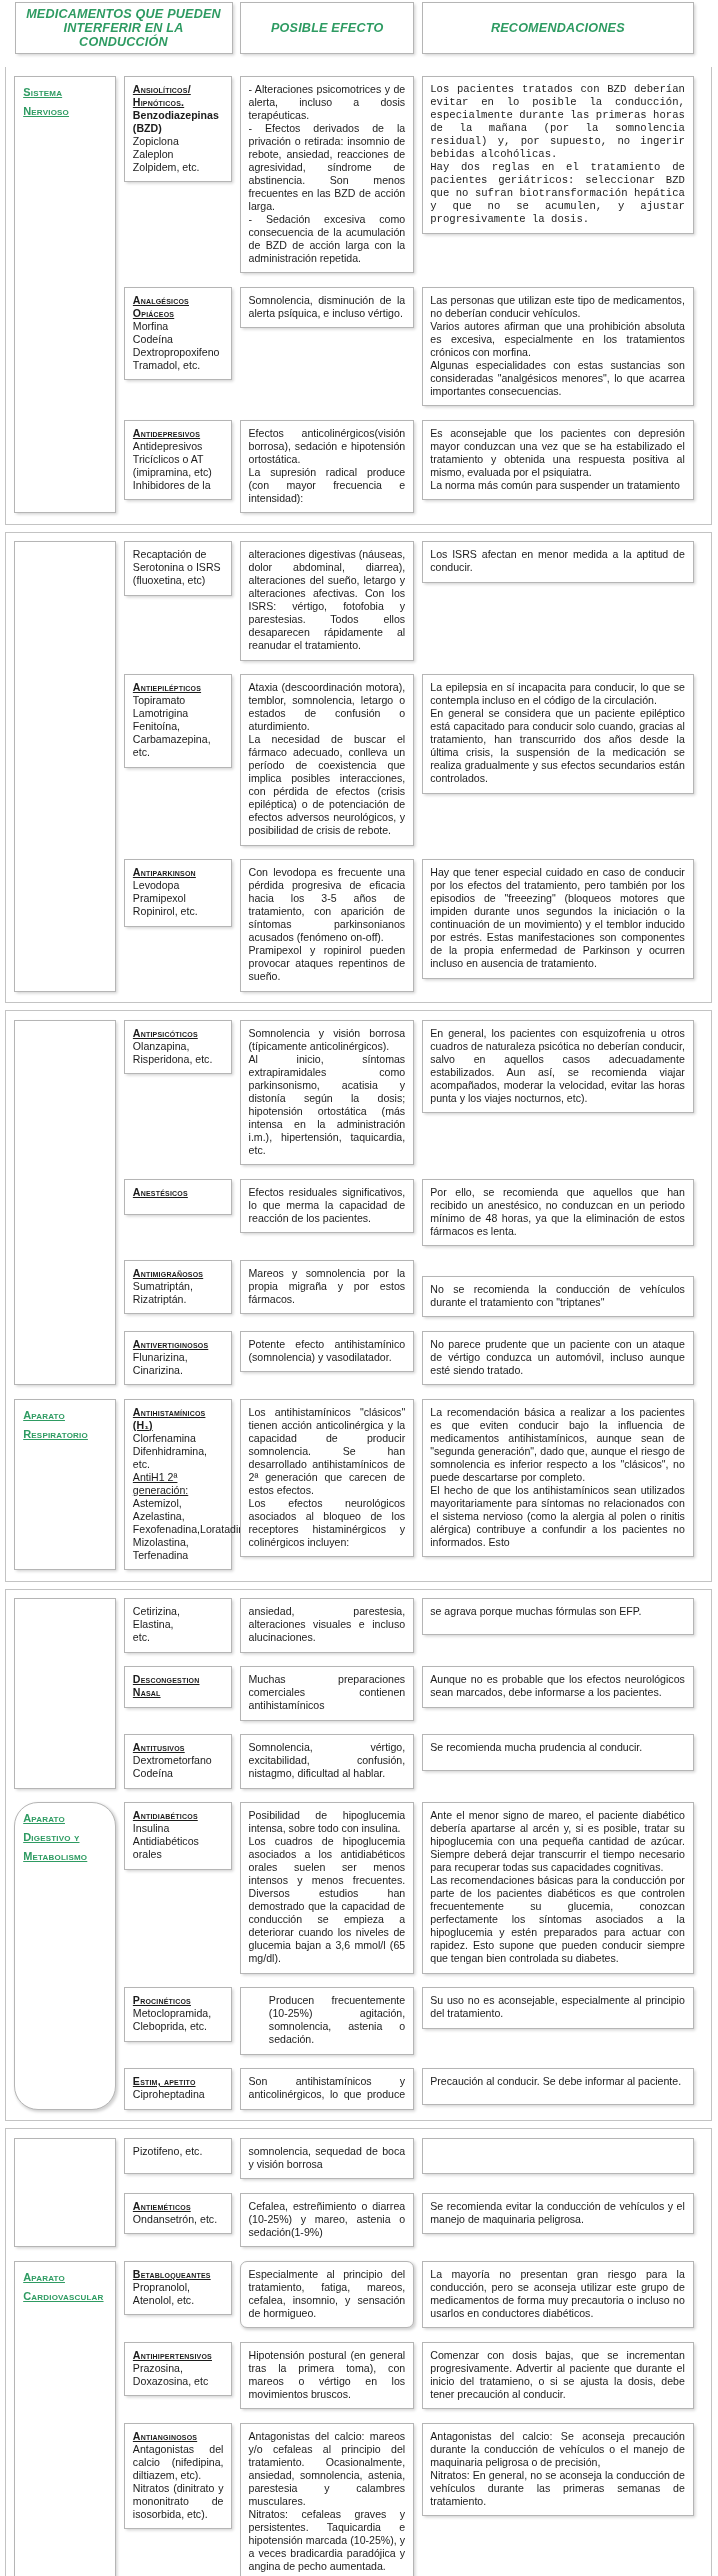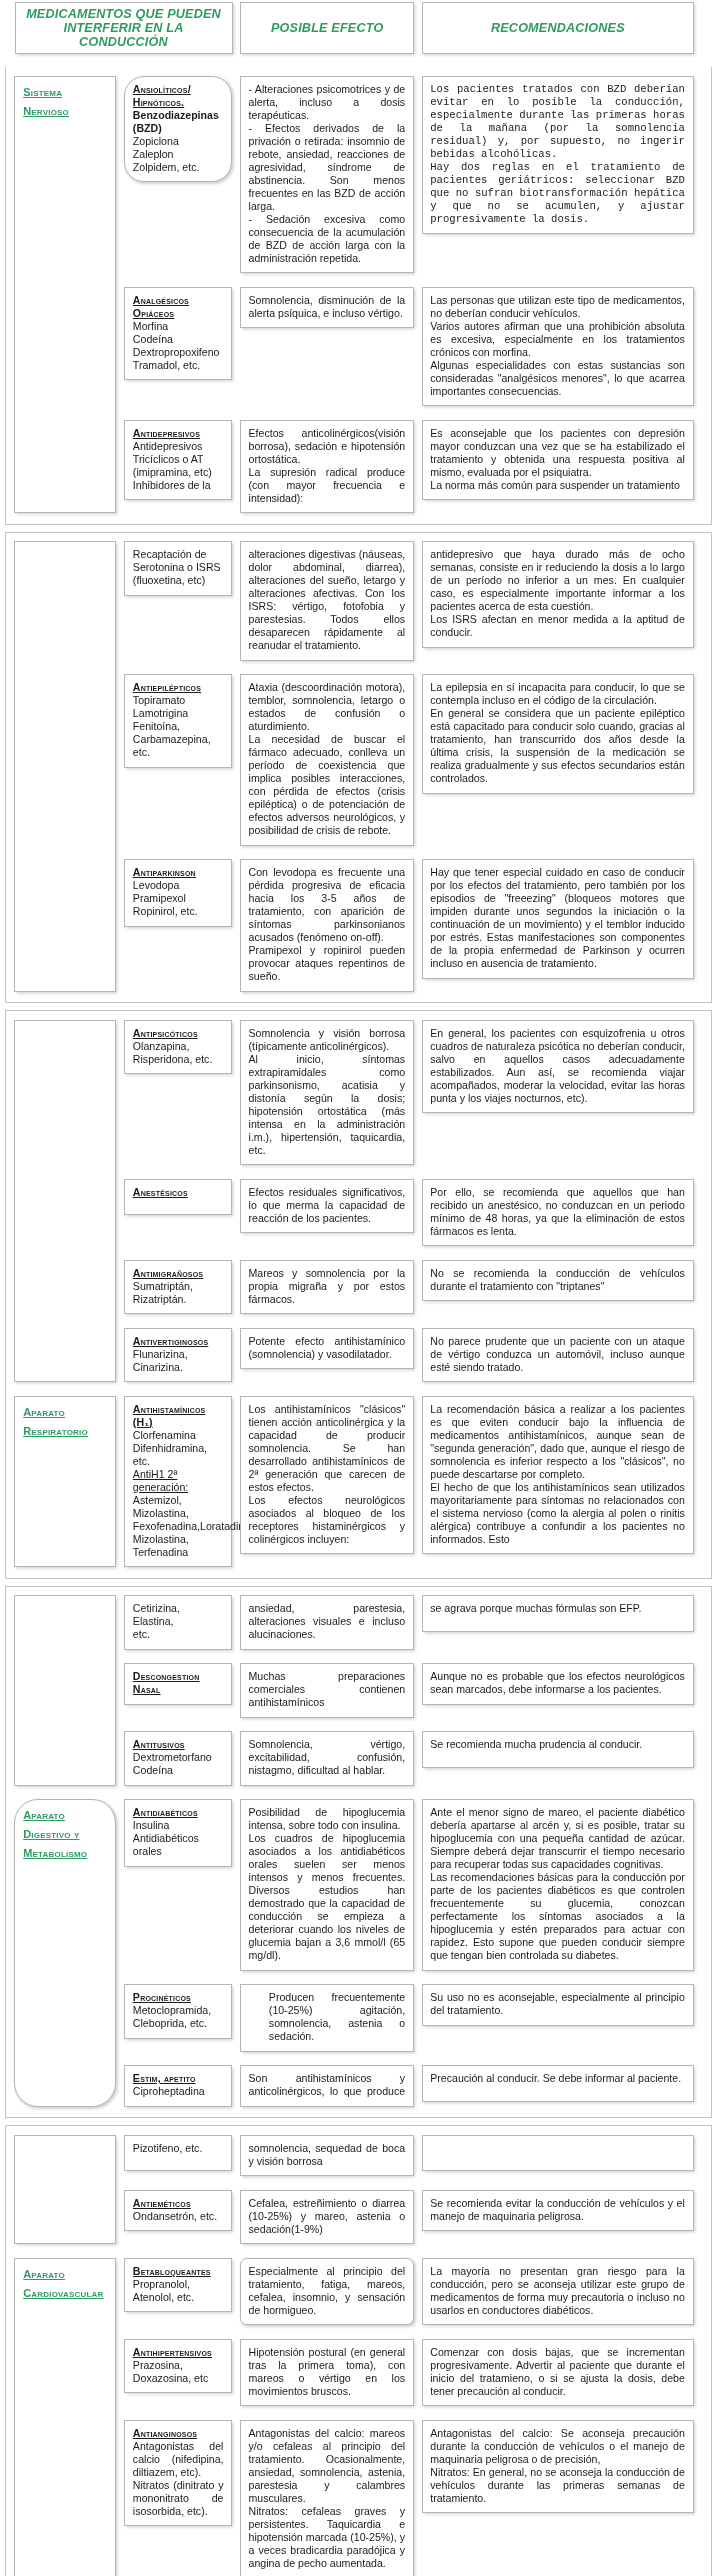--- a/index.html
+++ b/index.html
@@ -39,21 +39,21 @@
     <div class="hcell">MEDICAMENTOS QUE PUEDEN INTERFERIR EN LA CONDUCCIÓN</div>
     <div class="hcell">POSIBLE EFECTO</div>
     <div class="hcell">RECOMENDACIONES</div>
   </div>
   <div id="table-body">
       <div class="section">
         <div class="grid">
           <div class="cell colA" style="grid-area: 1 / 1 / span 3;">
             <span class="syslabel">Sistema Nervioso</span>
           </div>
-          <div class="cell colB" style="grid-area: 1 / 2; border-radius: 20px;">
+          <div class="cell colB" style="grid-area: 1 / 2;">
             <div class="ln h">Ansiolíticos/ Hipnóticos.</div>
             <div class="ln b">Benzodiazepinas (BZD)</div>
             <div class="ln p">Zopiclona</div>
             <div class="ln p">Zaleplon</div>
             <div class="ln p">Zolpidem, etc.</div>
           </div>
           <div class="cell colC" style="grid-area: 1 / 3;">
             <div class="p">- Alteraciones psicomotrices y de alerta, incluso a dosis terapéuticas.</div>
             <div class="p">- Efectos derivados de la privación o retirada: insomnio de rebote, ansiedad, reacciones de agresividad, síndrome de abstinencia. Son menos frecuentes en las BZD de acción larga.</div>
             <div class="p">- Sedación excesiva como consecuencia de la acumulación de BZD de acción larga con la administración repetida.</div>
@@ -99,21 +99,20 @@
           <div class="cell colA" style="grid-area: 1 / 1 / span 3;"></div>
           <div class="cell colB" style="grid-area: 1 / 2;">
             <div class="ln p">Recaptación de</div>
             <div class="ln p">Serotonina o ISRS</div>
             <div class="ln p">(fluoxetina, etc)</div>
           </div>
           <div class="cell colC" style="grid-area: 1 / 3;">
             <div class="p">alteraciones digestivas (náuseas, dolor abdominal, diarrea), alteraciones del sueño, letargo y alteraciones afectivas. Con los ISRS: vértigo, fotofobia y parestesias. Todos ellos desaparecen rápidamente al reanudar el tratamiento.</div>
           </div>
           <div class="cell colD" style="grid-area: 1 / 4;">
-            <div class="p">antidepresivo que haya durado más de ocho semanas, consiste en ir reduciendo la dosis a lo largo de un período no inferior a un mes. En cualquier caso, es especialmente importante informar a los pacientes acerca de esta cuestión.</div>
             <div class="p">Los ISRS afectan en menor medida a la aptitud de conducir.</div>
           </div>
           <div class="cell colB" style="grid-area: 2 / 2;">
             <div class="ln h">Antiepilépticos</div>
             <div class="ln p">Topiramato</div>
             <div class="ln p">Lamotrigina</div>
             <div class="ln p">Fenitoína,</div>
             <div class="ln p">Carbamazepina, etc.</div>
           </div>
           <div class="cell colC" style="grid-area: 2 / 3;">
@@ -167,40 +166,40 @@
             <div class="p">Por ello, se recomienda que aquellos que han recibido un anestésico, no conduzcan en un periodo mínimo de 48 horas, ya que la eliminación de estos fármacos es lenta.</div>
           </div>
           <div class="cell colB" style="grid-area: 3 / 2;">
             <div class="ln h">Antimigrañosos</div>
             <div class="ln p">Sumatriptán,</div>
             <div class="ln p">Rizatriptán.</div>
           </div>
           <div class="cell colC" style="grid-area: 3 / 3;">
             <div class="p">Mareos y somnolencia por la propia migraña y por estos fármacos.</div>
           </div>
-          <div class="cell colD" style="grid-area: 3 / 4;">
+          <div class="cell colD" style="grid-area: 3 / 4; margin-top: 16px;">
             <div class="p">No se recomienda la conducción de vehículos durante el tratamiento con "triptanes"</div>
           </div>
           <div class="cell colB" style="grid-area: 4 / 2;">
             <div class="ln h">Antivertiginosos</div>
             <div class="ln p">Flunarizina,</div>
             <div class="ln p">Cinarizina.</div>
           </div>
           <div class="cell colC" style="grid-area: 4 / 3;">
             <div class="p">Potente efecto antihistamínico (somnolencia) y vasodilatador.</div>
           </div>
           <div class="cell colD" style="grid-area: 4 / 4;">
             <div class="p">No parece prudente que un paciente con un ataque de vértigo conduzca un automóvil, incluso aunque esté siendo tratado.</div>
           </div>
           <div class="cell colB" style="grid-area: 5 / 2;">
             <div class="ln h">Antihistamínicos (H₁)</div>
             <div class="ln p">Clorfenamina</div>
             <div class="ln p">Difenhidramina, etc.</div>
             <div class="ln pu">AntiH1 2ª generación:</div>
-            <div class="ln p">Astemizol, Mizolastina,</div>
+            <div class="ln p">Astemizol, Azelastina,</div>
             <div class="ln p">Fexofenadina,Loratadina</div>
             <div class="ln p">Mizolastina,</div>
             <div class="ln p">Terfenadina</div>
           </div>
           <div class="cell colC" style="grid-area: 5 / 3;">
             <div class="p">Los antihistamínicos "clásicos" tienen acción anticolinérgica y la capacidad de producir somnolencia. Se han desarrollado antihistamínicos de 2ª generación que carecen de estos efectos.</div>
             <div class="p">Los efectos neurológicos asociados al bloqueo de los receptores histaminérgicos y colinérgicos incluyen:</div>
           </div>
           <div class="cell colD" style="grid-area: 5 / 4;">
             <div class="p">La recomendación básica a realizar a los pacientes es que eviten conducir bajo la influencia de medicamentos antihistamínicos, aunque sean de "segunda generación", dado que, aunque el riesgo de somnolencia es inferior respecto a los "clásicos", no puede descartarse por completo.</div>

